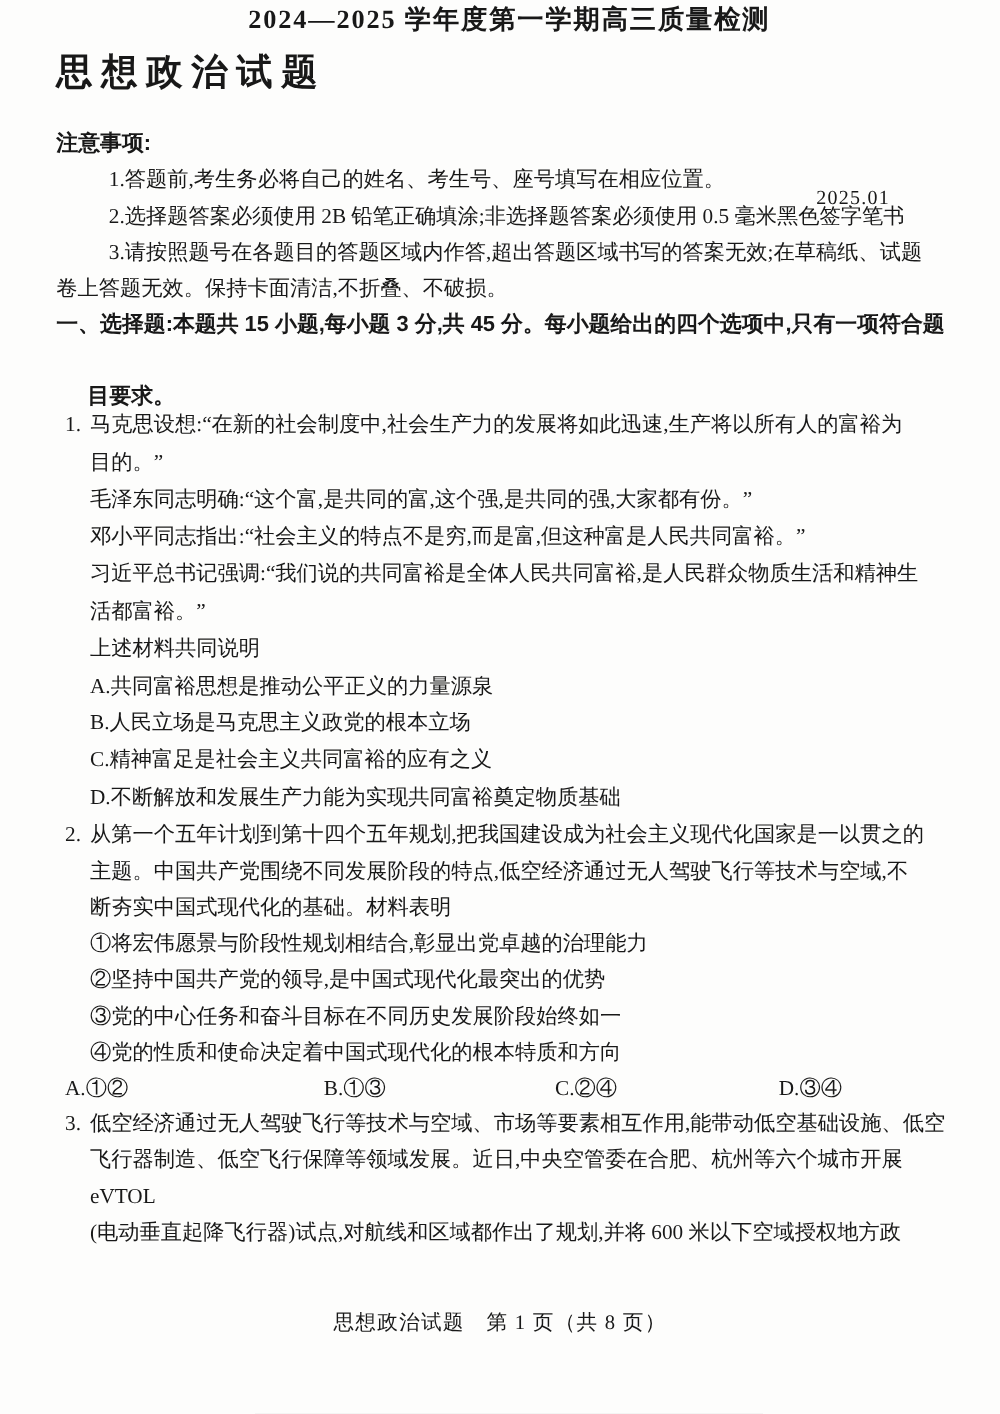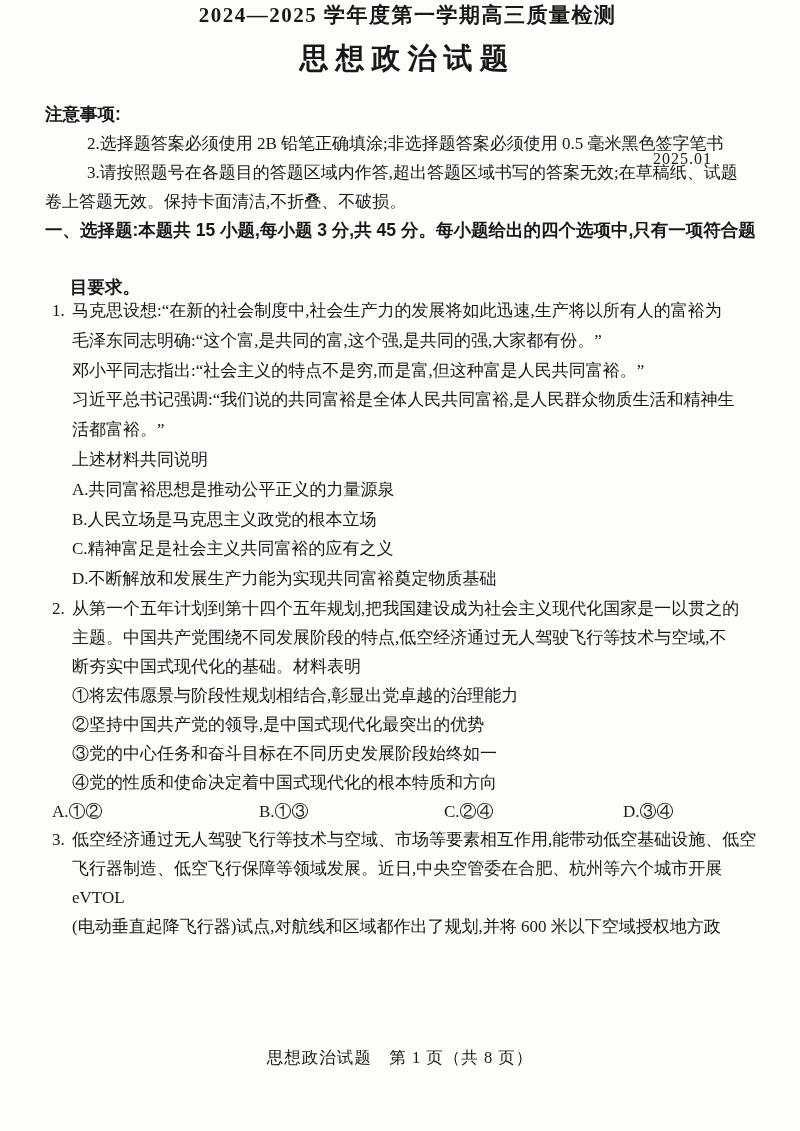--- a/index.html
+++ b/index.html
@@ -18,21 +18,20 @@
   
   .session {
     text-align:center;
     font-size:21px;
     font-weight:700;
     letter-spacing:1.5px;
     line-height:30px;
   }
   .ptitle {
     margin-top:8px;
-    text-align:center;
     font-size:29px;
     font-weight:900;
     letter-spacing:7px;
     line-height:40px;
     font-family:"Liberation Sans","DejaVu Sans",sans-serif;
   }
   .pdate {
     position:absolute;
     top:150px; right:88px;
     font-size:16px;
@@ -92,37 +91,39 @@
 
   <div class="pdate">2025.01</div>
 
   <div class="content">
 
     <div class="session">2024—2025 学年度第一学期高三质量检测</div>
     <div class="ptitle">思想政治试题</div>
 
     <div class="notice">
       <div class="notice-heading">注意事项:</div>
+      <div class="nline nind">1.答题前,考生务必将自己的姓名、考生号、座号填写在相应位置。</div>
       <div class="nline nind">2.选择题答案必须使用 2B 铅笔正确填涂;非选择题答案必须使用 0.5 毫米黑色签字笔书</div>
       <div class="nline nind">3.请按照题号在各题目的答题区域内作答,超出答题区域书写的答案无效;在草稿纸、试题</div>
       <div class="nline">卷上答题无效。保持卡面清洁,不折叠、不破损。</div>
     </div>
 
     <div class="sec">
       <div>一、选择题:本题共 15 小题,每小题 3 分,共 45 分。每小题给出的四个选项中,只有一项符合题</div>
       <div class="sec-ind">目要求。</div>
     </div>
 
     <div class="questions">
 
       <div class="q1">
         <div class="qline qfirst">
           <span class="qnum">1.</span>
           <span>马克思设想:“在新的社会制度中,社会生产力的发展将如此迅速,生产将以所有人的富裕为</span>
         </div>
+        <div class="qline qind">目的。”</div>
         <div class="qline qind">毛泽东同志明确:“这个富,是共同的富,这个强,是共同的强,大家都有份。”</div>
         <div class="qline qind">邓小平同志指出:“社会主义的特点不是穷,而是富,但这种富是人民共同富裕。”</div>
         <div class="qline qind">习近平总书记强调:“我们说的共同富裕是全体人民共同富裕,是人民群众物质生活和精神生</div>
         <div class="qline qind">活都富裕。”</div>
         <div class="qline qind">上述材料共同说明</div>
         <div class="qline qind">A.共同富裕思想是推动公平正义的力量源泉</div>
         <div class="qline qind">B.人民立场是马克思主义政党的根本立场</div>
         <div class="qline qind">C.精神富足是社会主义共同富裕的应有之义</div>
         <div class="qline qind">D.不断解放和发展生产力能为实现共同富裕奠定物质基础</div>
       </div>

